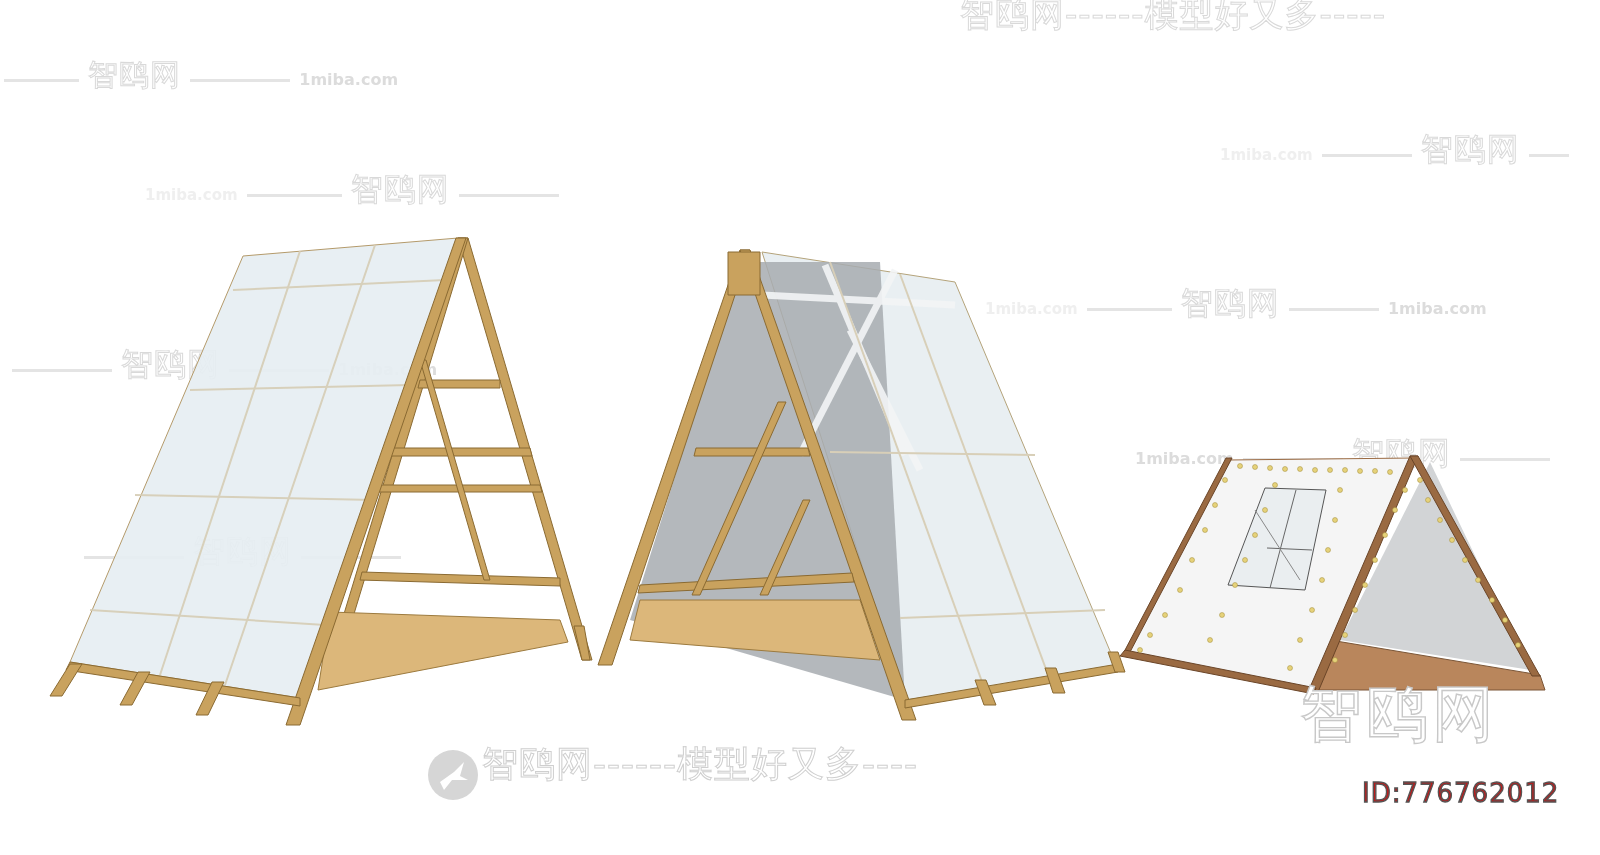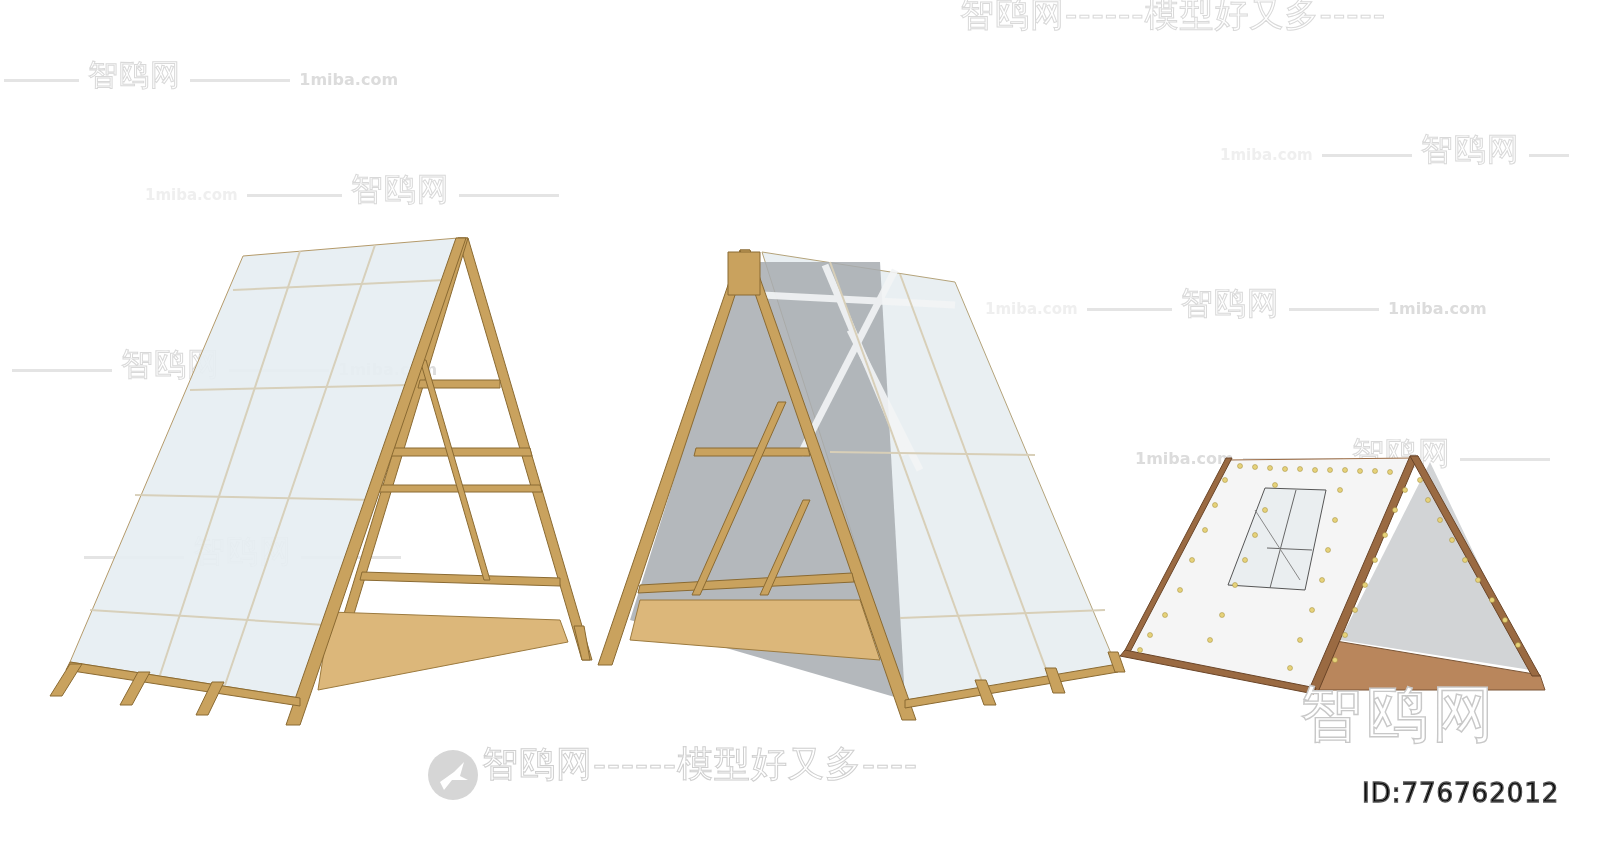--- a/index.html
+++ b/index.html
@@ -3,21 +3,21 @@
 <meta charset="utf-8">
 <style>
   html, body { margin: 0; padding: 0; background: #ffffff; }
   body { width: 1600px; height: 855px; position: relative; overflow: hidden; font-family: "DejaVu Sans", sans-serif; }
   .scene { position: absolute; left: 0; top: 0; width: 1600px; height: 803px; }
   .wm { position: absolute; white-space: nowrap; color: #ffffff; font-weight: 400; pointer-events: none;
         -webkit-text-stroke: 1px #d9d9d9; letter-spacing: 1px; }
   .wm-en { position: absolute; white-space: nowrap; color: #dcdcdc; font-family: "DejaVu Sans", sans-serif; font-weight: 700; pointer-events: none; }
   .dash { display: inline-block; height: 3px; background: #e4e4e4; vertical-align: middle; margin: 0 4px; }
   #wm-big { font-size: 62px; -webkit-text-stroke: 1.4px #c8c8c8; color: #fff; letter-spacing: 4px; }
-  #id-label { position: absolute; left: 1362px; top: 778px; font-size: 26px; color: #000000; -webkit-text-stroke: 1.3px #555; letter-spacing: 1px; font-family: "DejaVu Sans", sans-serif; }
+  #id-label { position: absolute; left: 1362px; top: 778px; font-size: 26px; color: #b91c1c; -webkit-text-stroke: 1.3px #555; letter-spacing: 1px; font-family: "DejaVu Sans", sans-serif; }
   .logo { position: absolute; left: 428px; top: 750px; width: 50px; height: 50px; border-radius: 50%; background: #d6d6d6; }
   .logo svg { position: absolute; left: 0; top: 0; }
   #wm-bottom { font-size: 36px; -webkit-text-stroke: 1px #cfcfcf; }
   #wm-top { font-size: 34px; }
 </style>
 </head>
 <body>
 
 <div class="scene">
 

